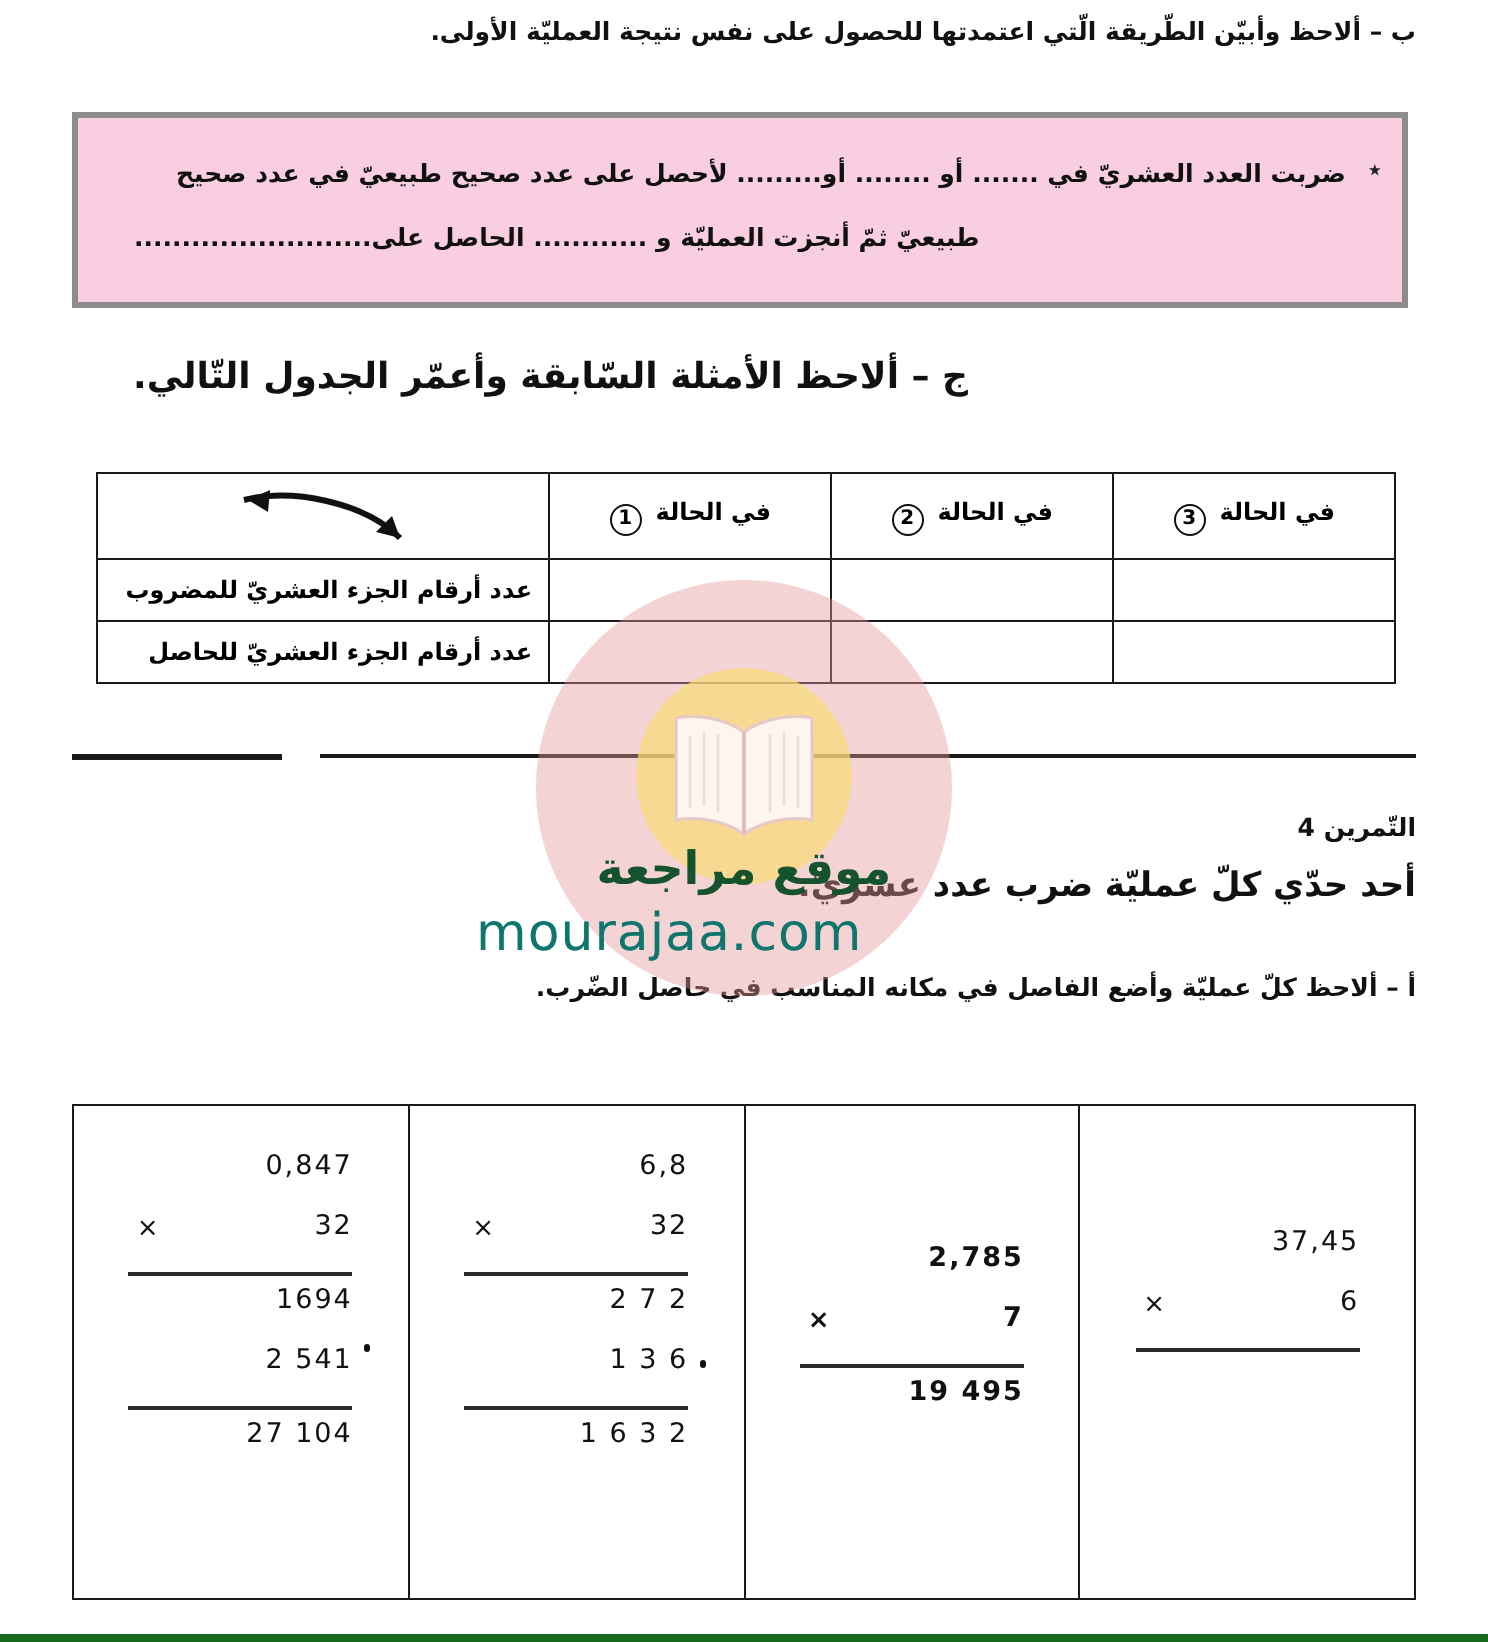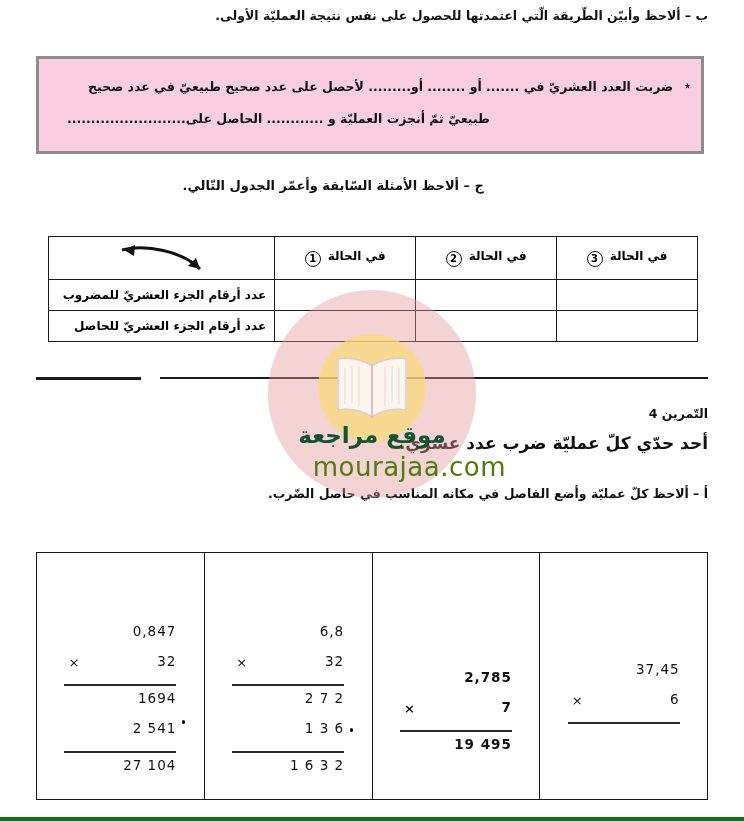--- a/index.html
+++ b/index.html
@@ -63,21 +63,21 @@
     white-space: nowrap;
     color: #111;
   }
   #pink-box .pb-line-1 { top: 20px; right: 28px; }
   #pink-box .pb-line-2 { top: 52px; right: 28px; left: 28px; text-align: left; }
 
   
   #prompt-c {
     top: 178px;
     right: 260px;
-    font-size: 13px;
+    font-size: 18px;
     margin-left: 40px;
   }
 
   
   #results-table {
     position: absolute;
     left: 48px;
     top: 236px;
     width: 650px;
     border-collapse: collapse;
@@ -173,21 +173,20 @@
     position: absolute;
     top: 22px;
     left: 0;
     right: 0;
     display: flex;
     flex-direction: column;
     align-items: center;
     font-family: "DejaVu Sans", "Liberation Sans", sans-serif;
     font-size: 13.5px;
     color: #111;
-    margin-top: 48px;
   }
   .m-stack { width: 112px; }
   .m-row {
     display: flex;
     justify-content: flex-end;
     align-items: baseline;
     height: 30px;
     position: relative;
   }
   .m-op {
@@ -259,22 +258,22 @@
     color: #14532d;
     font-size: 23px;
     font-weight: 700;
     direction: rtl;
   }
   #wm-text-en {
     position: absolute;
     left: -30px;
     top: 162px;
     width: 268px;
-    text-align: right;
-    color: #4d7c0f;
+    text-align: left;
+    color: #0f766e;
     font-size: 26px;
     font-weight: 400;
     letter-spacing: 0.5px;
     direction: ltr;
   }
 
   
   #bottom-bar {
     position: absolute;
     left: 0;

